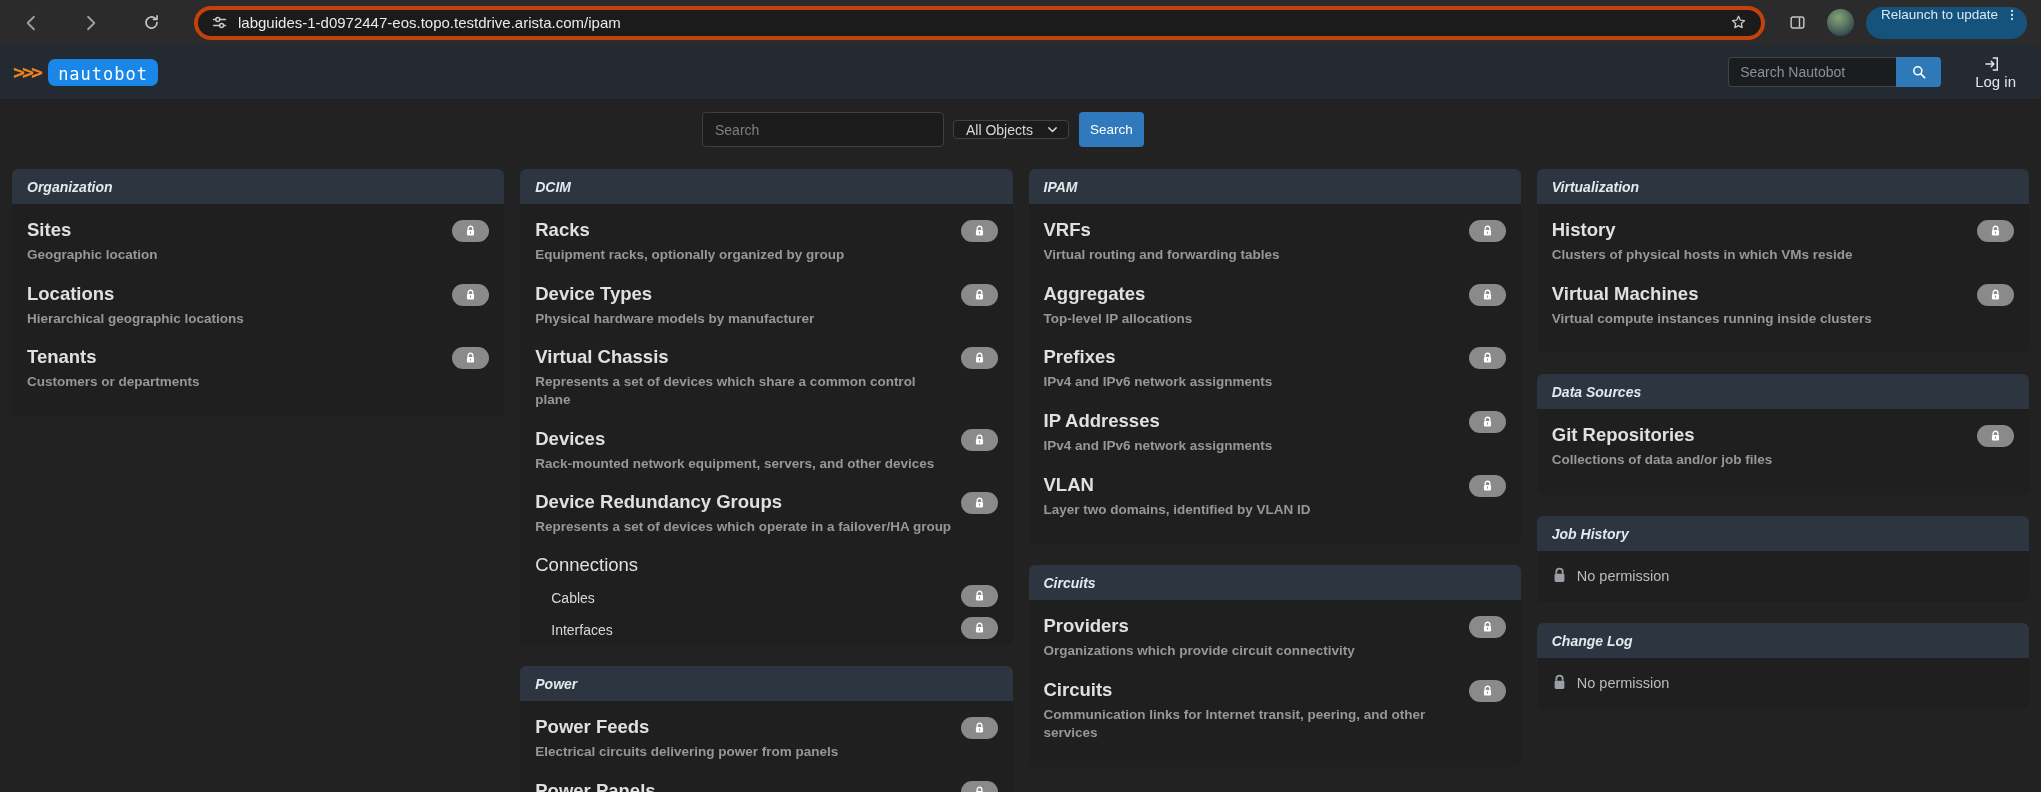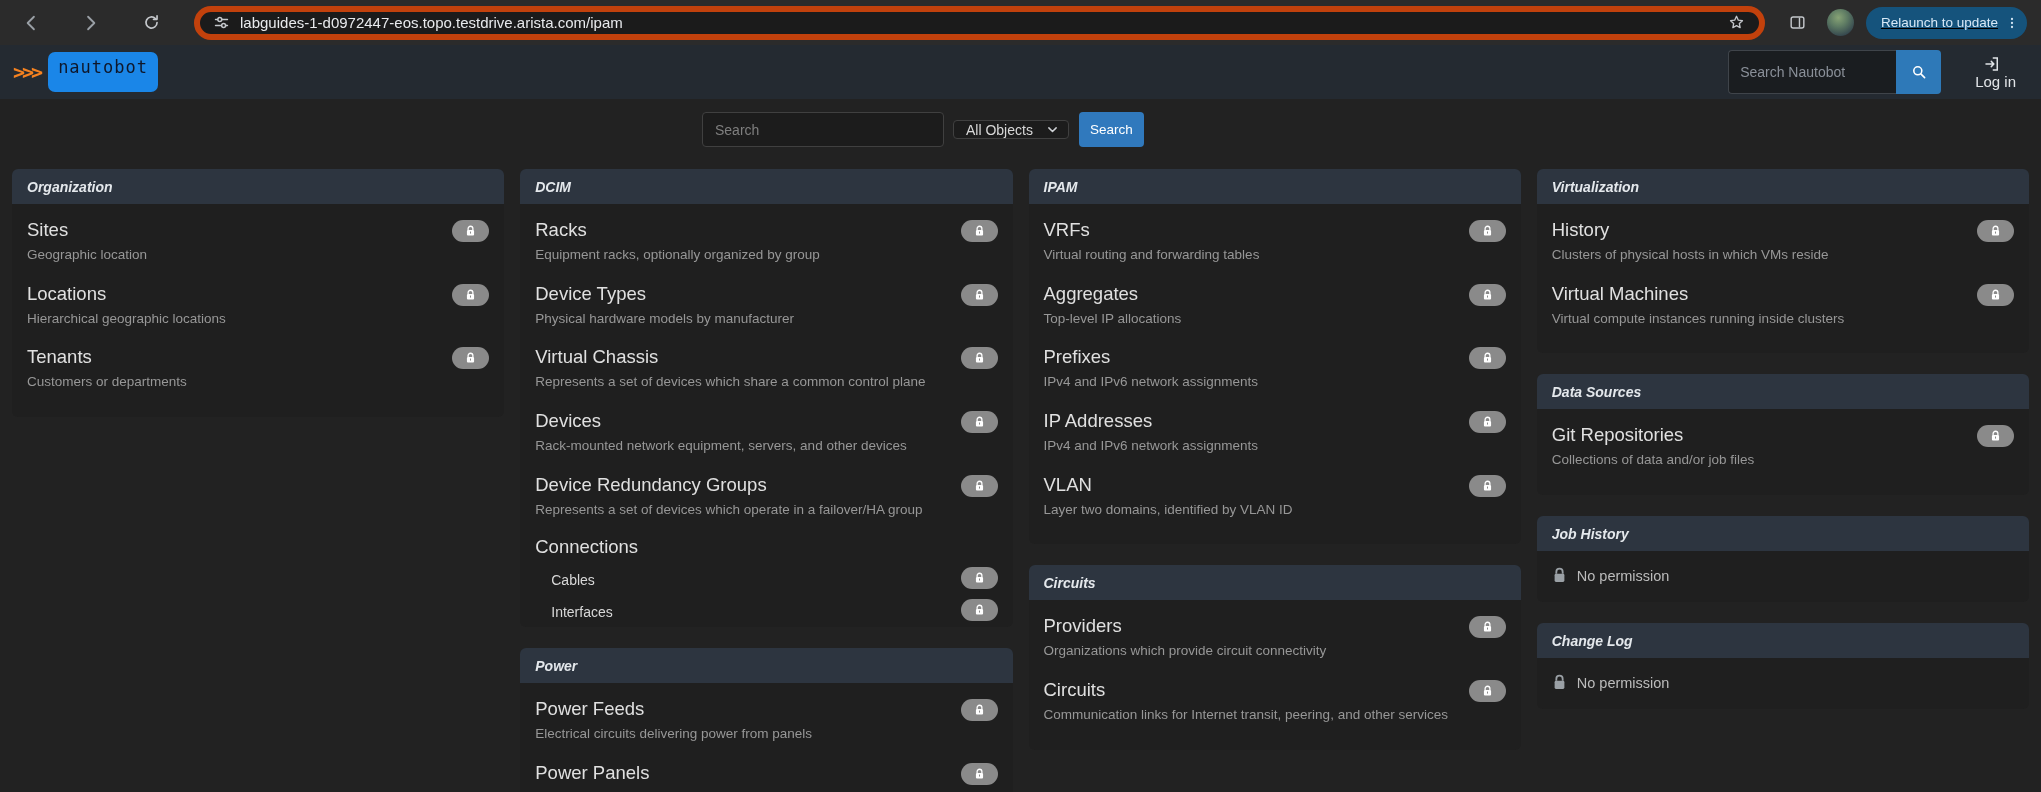--- a/index.html
+++ b/index.html
@@ -6,41 +6,41 @@
   html,body { width:2041px; height:792px; overflow:hidden; background:#222222;
               font-family:"Liberation Sans", sans-serif; }
   .screen { width:2041px; height:792px; position:relative; overflow:hidden; }
 
   
   .browser-bar { height:45px; background:#2b2b2b; display:flex; align-items:center; padding:0 14px; }
   .chrome-btn { width:34px; height:34px; border-radius:50%; display:flex; align-items:center;
                 justify-content:center; flex:0 0 auto; cursor:pointer; }
   .chrome-btn + .chrome-btn { margin-left:26px; }
   .omnibox { flex:1; height:34px; margin:0 16px 0 26px; background:#1b1b1b;
-             border:6px solid #c2410c; border-radius:17px; display:flex; align-items:center;
+             border:4px solid #c2410c; border-radius:17px; display:flex; align-items:center;
              padding:0 13px; min-width:0; }
   .omnibox .url-text { color:#e8eaed; font-size:15px; margin-left:10px; white-space:nowrap;
                        overflow:hidden; }
   .omnibox .spacer { flex:1; }
   .avatar { width:27px; height:27px; border-radius:50%; margin:0 12px; flex:0 0 auto; cursor:pointer;
             background:radial-gradient(circle at 42% 32%, #87a375 0%, #5d7a63 38%, #34464e 78%, #2b3940 100%); }
-  .relaunch-pill { height:32px; background:#15537c; border-radius:16px; display:flex; align-items:center;
-                   padding:0 7px 0 15px; cursor:pointer; flex:0 0 auto;text-decoration:underline; }
+  .relaunch-pill { height:32px; background:#15537c; border-radius:16px; display:flex; 
+                   padding:0 7px 0 15px; cursor:pointer; flex:0 0 auto; }
   .relaunch-pill span { color:#d8e9f7; font-size:13.5px; margin-right:6px; }
 
   
   .navbar { height:54px; background:#242a31; display:flex; align-items:center; padding:0 13px; }
   .logo { display:flex; align-items:center; cursor:pointer; }
   .logo-chevrons { color:#f58220; font-family:"DejaVu Sans Mono", monospace; font-weight:bold;
                    font-style:italic; font-size:20px; letter-spacing:-3px; margin-right:8px; }
-  .logo-box { background:#1a86e8; color:#0f172a; font-family:"DejaVu Sans Mono", monospace;
-              font-size:17px; padding:5px 10px 15px; border-radius:7px; letter-spacing:1px; }
+  .logo-box { background:#1a86e8; color:#ffffff; font-family:"DejaVu Sans Mono", monospace;
+              font-size:17px; padding:5px 10px 2px; border-radius:7px; letter-spacing:1px; }
   .navbar-right { margin-left:auto; display:flex; align-items:center; }
   .nb-search { display:flex; align-items:stretch; }
-  .nb-search input { width:168px; height:44px; background:#1a1d20; border:1px solid #3f444a;
+  .nb-search input { width:168px; height:30px; background:#1a1d20; border:1px solid #3f444a;
                      border-right:none; border-radius:4px 0 0 4px; color:#cfd3d7; font-size:14px;
                      padding:0 11px; outline:none; font-family:"Liberation Sans", sans-serif; }
   .nb-search input::placeholder { color:#8a9099; }
   .nb-search-btn { width:45px; background:#2e79b8; border:none; border-radius:0 4px 4px 0;
                    display:flex; align-items:center; justify-content:center; cursor:pointer; }
   .login-link { display:flex; align-items:center; margin:0 12px 0 26px; cursor:pointer;flex-direction:column; }
   .login-link span { color:#e2e5e8; font-size:15px; margin-left:8px; }
 
   
   .search-row { display:flex; align-items:center; width:fit-content; margin:13px 0 0 702px; }
@@ -57,21 +57,21 @@
                 font-family:"Liberation Sans", sans-serif; }
 
   
   .panels-grid { display:grid; grid-template-columns:repeat(4,1fr); gap:16px; padding:0 12px;
                  margin-top:22px; align-items:start; }
   .pcol { display:flex; flex-direction:column; min-width:0; }
   .panel { background:#1f1f1f; border-radius:6px; overflow:hidden; margin-bottom:21px; }
   .panel-header { background:#2d3540; padding:10px 15px 9px; font-size:14px; font-weight:bold;
                   color:#e4e8ec;font-style:italic; }
   .panel-body { padding:14px 15px 8px; }
-  .panel-item { position:relative; margin-bottom:18px; padding-right:46px; }
+  .panel-item { position:relative; margin-bottom:18px; padding-right:46px;font-weight:bold; }
   .item-title { font-size:18.5px; color:#e0e0e0; display:inline-block; cursor:pointer;
                 text-decoration:none; line-height:1.25; }
   .item-desc { font-size:13.5px; color:#979797; margin-top:5px; line-height:1.3; }
   .lock-badge { position:absolute; right:-31px; top:2px; background:#8a8a8a; width:37px; height:22px;
                 border-radius:11px; display:flex; align-items:center; justify-content:center; }
   .panel-item .lock-badge, .sub-item .lock-badge { right:0; }
   .group-heading { font-size:18.5px; color:#e0e0e0; margin-bottom:13px; }
   .sub-item { position:relative; margin:0 0 14px 16px; padding-right:46px; }
   .sub-item a { font-size:14px; color:#d8d8d8; cursor:pointer; text-decoration:none; }
   .sub-item .lock-badge { top:-4px; }

